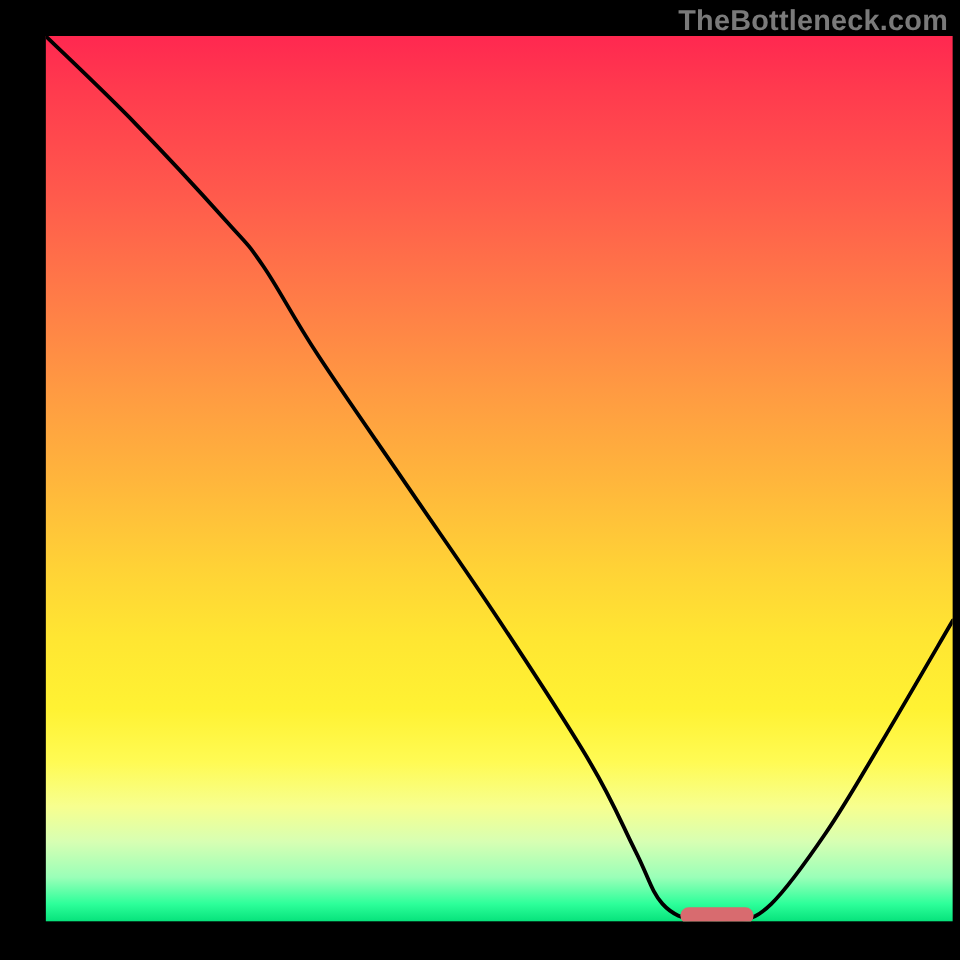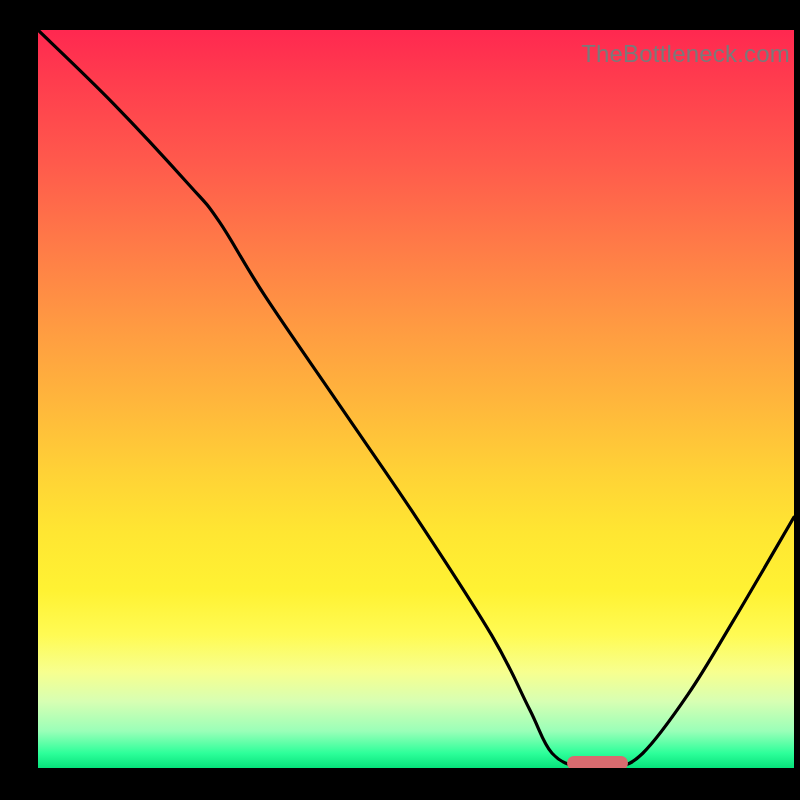--- a/index.html
+++ b/index.html
@@ -15,24 +15,23 @@
     width: 800px;
     height: 800px;
     background: #000;
   }
   .watermark {
     position: absolute;
     top: 4px;
     right: 10px;
     color: #7a7a7a;
     font-size: 24px;
-    font-weight: normal;
+    font-weight: bold;
     letter-spacing: 0.2px;
     z-index: 4;
-    margin-top: 36px;
   }
   .plot-area {
     position: absolute;
     left: 38px;
     top: 30px;
     width: 756px;
     height: 738px;
     overflow: hidden;
   }
   .gradient {

